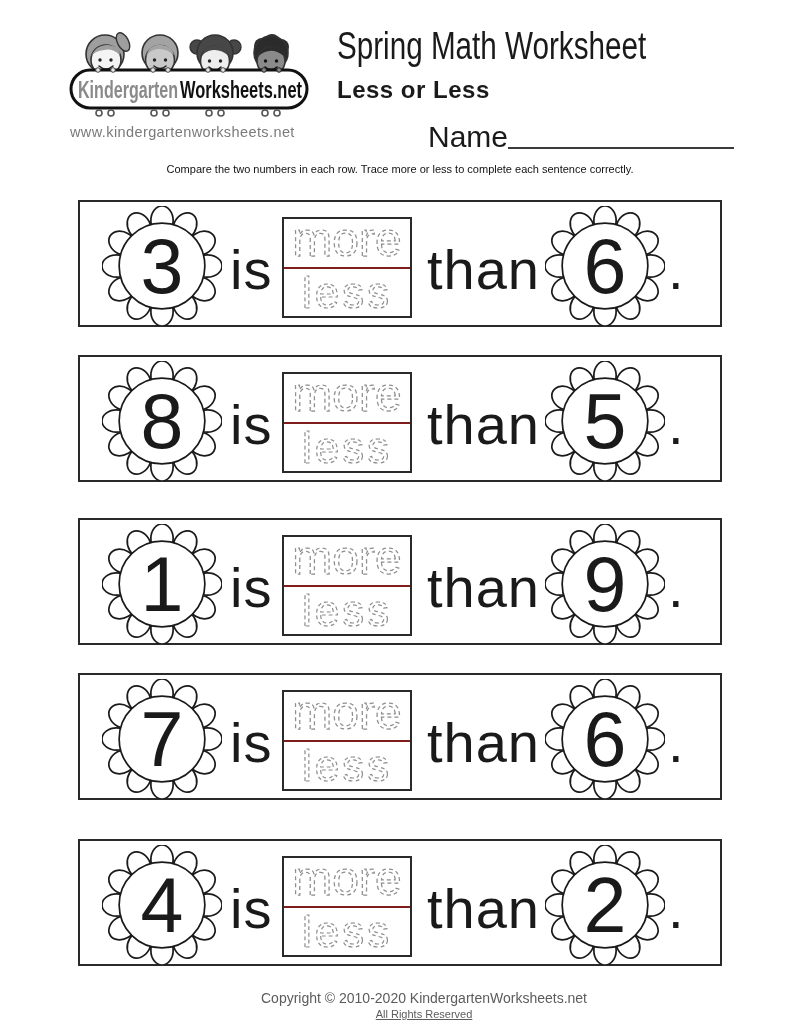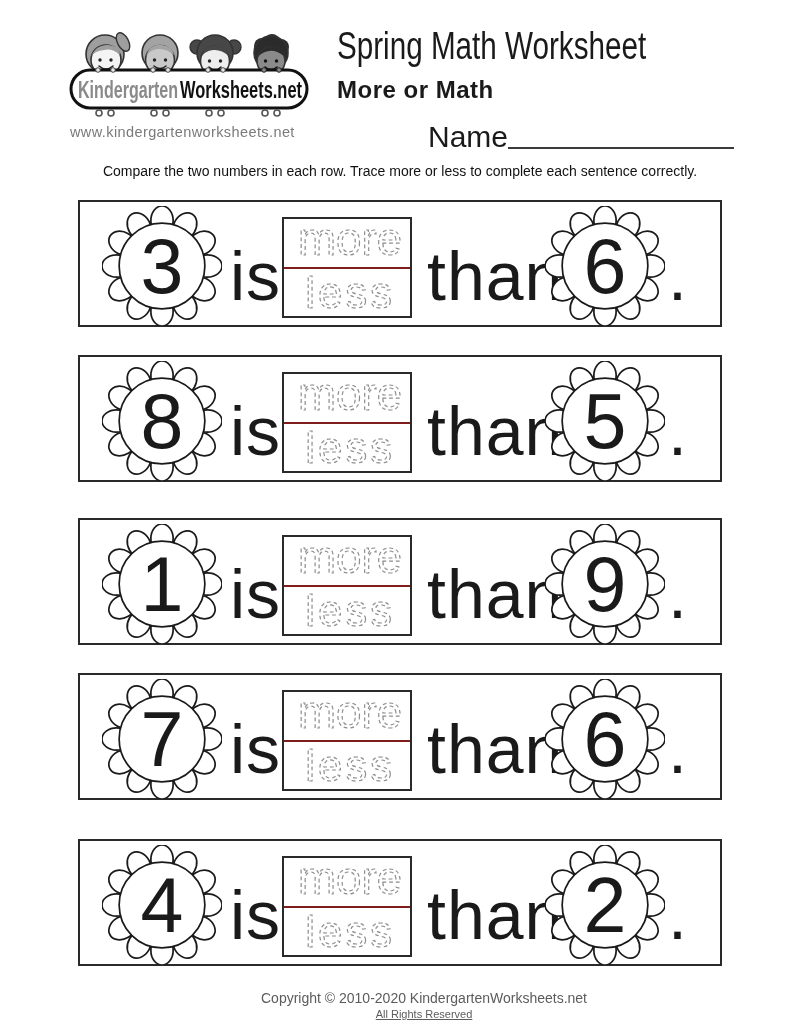--- a/index.html
+++ b/index.html
@@ -12,36 +12,36 @@
 
   
   .logo{position:absolute; left:68px; top:20px; width:242px; height:102px;}
   .site-url{position:absolute; left:70px; top:124px; font-size:14.5px; letter-spacing:.4px; color:var(--muted);text-align:right;}
   .title{position:absolute; left:337px; top:26px; font-size:38px; line-height:1.1; white-space:nowrap;
          transform:scaleX(.78); transform-origin:left top;}
   .subtitle{position:absolute; left:337px; top:76px; font-size:24px; font-weight:700; letter-spacing:.5px;}
   .name-row{position:absolute; left:428px; top:118px; display:flex; align-items:flex-end; height:34px;}
   .name-label{font-size:30px; line-height:1;}
   .name-line{display:inline-block; width:226px; height:0; border-bottom:2px solid #3a3a3a; margin:0 0 3px 0;}
-  .instructions{position:absolute; left:0; top:163px; width:800px; text-align:center; font-size:14px; color:#111;}
+  .instructions{position:absolute; left:0; top:163px; width:800px; text-align:center; font-size:11px; color:#111;}
 
   
   .sheet-row{position:absolute; left:78px; width:644px; height:127px; border:2px solid #2a2a2a; background:#fff;}
   .row-1{top:200px;} .row-2{top:355px;} .row-3{top:518px;} .row-4{top:673px;} .row-5{top:839px;}
 
   .flower{position:absolute; width:120px; height:120px; top:4px;}
   .flower.left{left:22px;} .flower.right{left:465px;}
   .flower-shape{fill:#fff; stroke:var(--ink); stroke-width:2;}
   .flower-number{fill:var(--ink); font-family:"Liberation Sans", sans-serif; font-size:90px;}
 
-  .word{position:absolute; top:40px; font-size:68px; line-height:1; letter-spacing:1px; color:var(--ink); white-space:nowrap;text-align:center;}
+  .word{position:absolute; top:40px; font-size:56px; line-height:1; letter-spacing:1px; color:var(--ink); white-space:nowrap;text-align:center;}
   .word-is{left:150px;} .word-than{left:347px;} .word-period{left:588px;}
 
   .trace-box{position:absolute; left:202px; top:15px; width:130px; height:101px; border:2px solid #2a2a2a; background:#fff;}
-  .trace-cell{position:relative; height:48px;padding-left:6px;}
+  .trace-cell{position:relative; height:48px;}
   .trace-cell + .trace-cell{height:49px; border-top:2px solid #7f1d1d;}
   .trace-cell svg{display:block; width:100%; height:100%; overflow:visible;}
   .trace-text{fill:none; stroke:var(--trace); stroke-width:1.25; stroke-dasharray:4 3;
               font-family:"Liberation Sans", sans-serif;}
 
   
   .footer{position:absolute; left:0; top:990px; width:800px; text-align:center; color:var(--footer);padding-left:48px;}
   .footer .line1{font-size:14px;}
   .footer .line2{font-size:11px; margin-top:2px;text-decoration:underline;}
 </style>
@@ -140,21 +140,21 @@
           <circle cx="153" cy="93" r="3"></circle>
         <circle cx="197" cy="93" r="3"></circle>
           <circle cx="209" cy="93" r="3"></circle>
       </g>
     </g>
   </svg>
 
   <div class="site-url">www.kindergartenworksheets.net</div>
 
   <div class="title">Spring Math Worksheet</div>
-  <div class="subtitle">More or Math</div>
+  <div class="subtitle">Less or Less</div>
 
   <div class="name-row">
     <span class="name-label">Name</span>
     <span class="name-line"></span>
   </div>
 
   <div class="instructions">Compare the two numbers in each row. Trace more or less to complete each sentence correctly.</div>
 
   <div class="sheet-row row-1">
     <svg class="flower left" viewBox="0 0 140 140">

